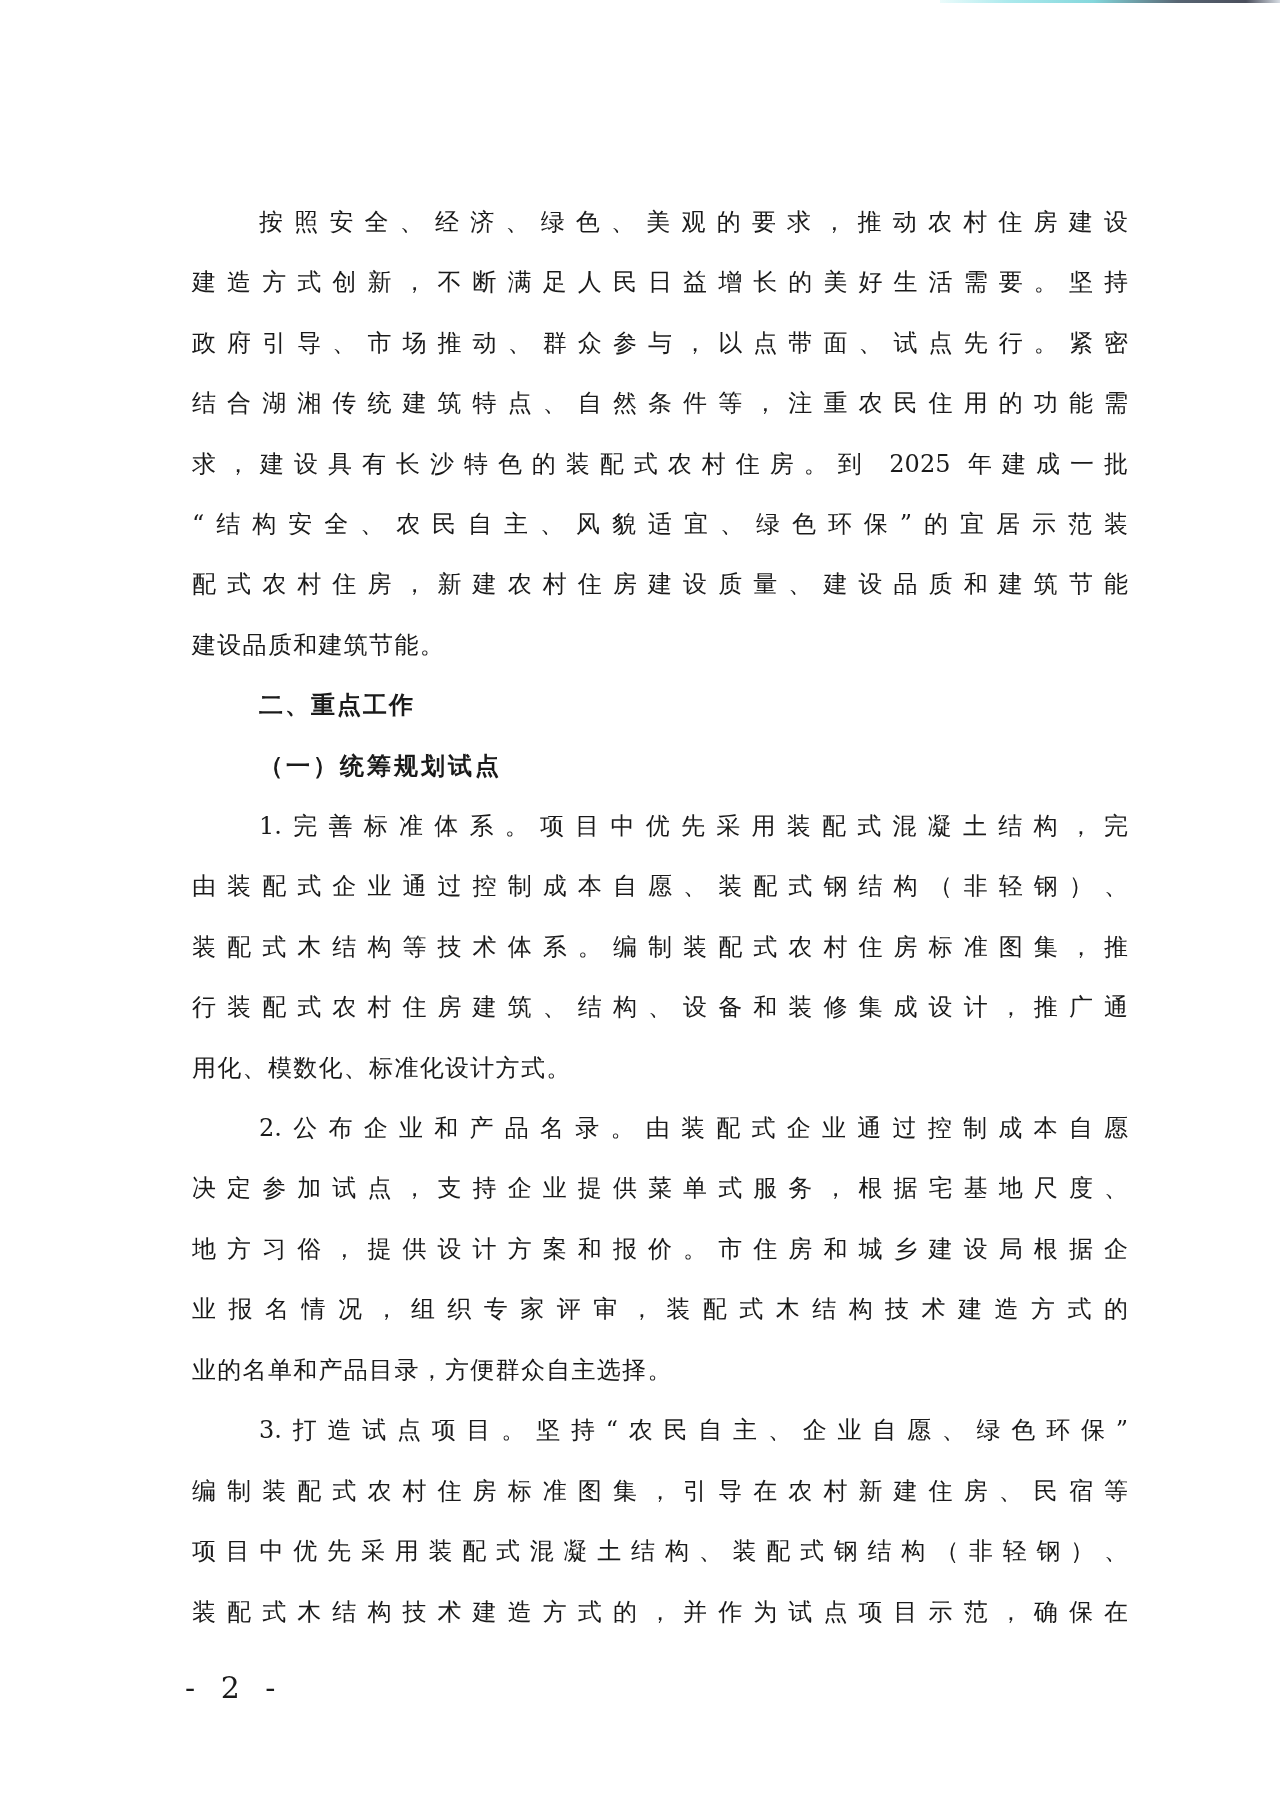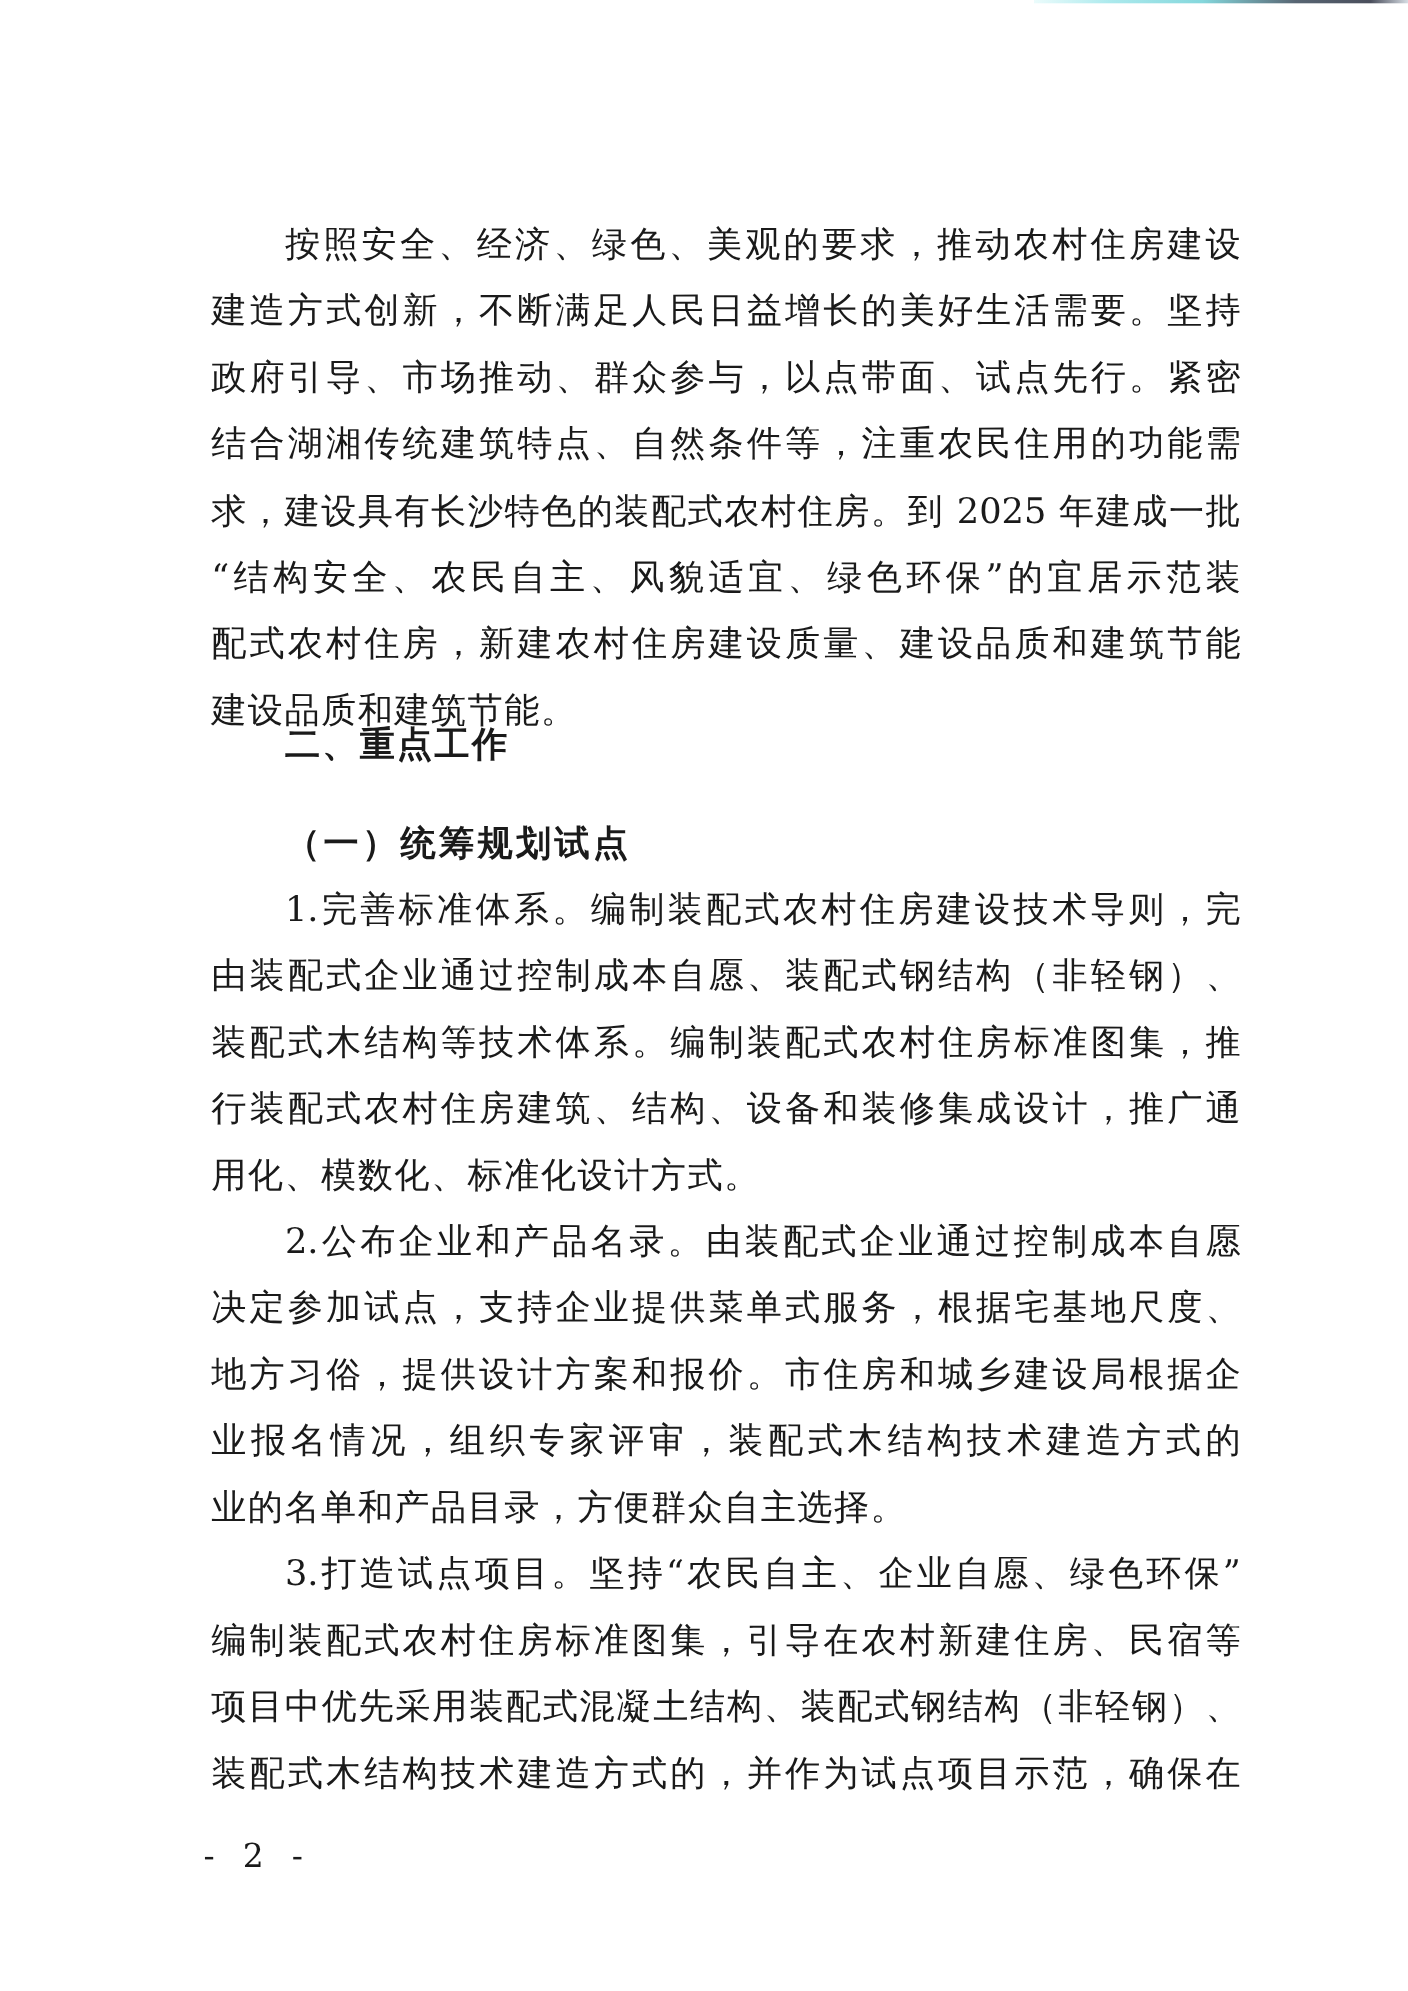--- a/index.html
+++ b/index.html
@@ -29,21 +29,21 @@
     left: 192px;
     top: 0;
     width: 936px;
   }
   .line {
     position: absolute;
     left: 0;
     width: 936px;
     height: 40px;
     line-height: 40px;
-    font-size: 32px;
+    font-size: 24px;
     white-space: nowrap;
     text-align: justify;
     text-align-last: justify;
     letter-spacing: 0;
   }
   .line.last {
     text-align-last: left;
     letter-spacing: 1.3px;
   }
   .indent {
@@ -84,25 +84,25 @@
 
   <div class="line indent" style="top:202px">按照安全、经济、绿色、美观的要求，推动农村住房建设</div>
   <div class="line" style="top:262px">建造方式创新，不断满足人民日益增长的美好生活需要。坚持</div>
   <div class="line" style="top:323px">政府引导、市场推动、群众参与，以点带面、试点先行。紧密</div>
   <div class="line" style="top:383px">结合湖湘传统建筑特点、自然条件等，注重农民住用的功能需</div>
   <div class="line" style="top:444px">求，建设具有长沙特色的装配式农村住房。到 2025 年建成一批</div>
   <div class="line" style="top:504px">“结构安全、农民自主、风貌适宜、绿色环保”的宜居示范装</div>
   <div class="line" style="top:564px">配式农村住房，新建农村住房建设质量、建设品质和建筑节能</div>
   <div class="line last" style="top:625px">建设品质和建筑节能。</div>
 
-  <div class="line indent heading-hei" style="top:656px">二、重点工作</div>
+  <div class="line indent heading-hei" style="top:685px">二、重点工作</div>
 
   <div class="line indent heading-kai" style="top:746px">（一）统筹规划试点</div>
 
-  <div class="line indent" style="top:806px"><span class="bold-lead">1.完善标准体系。</span><span>编制装配式农村住房建设技术导则，完</span></div>
+  <div class="line indent" style="top:806px"><span class="bold-lead">1.完善标准体系。</span><span>项目中优先采用装配式混凝土结构，完</span></div>
   <div class="line" style="top:866px">由装配式企业通过控制成本自愿、装配式钢结构（非轻钢）、</div>
   <div class="line" style="top:927px">装配式木结构等技术体系。编制装配式农村住房标准图集，推</div>
   <div class="line" style="top:987px">行装配式农村住房建筑、结构、设备和装修集成设计，推广通</div>
   <div class="line last" style="top:1048px">用化、模数化、标准化设计方式。</div>
 
   <div class="line indent" style="top:1108px"><span class="bold-lead">2.公布企业和产品名录。</span><span>由装配式企业通过控制成本自愿</span></div>
   <div class="line" style="top:1168px">决定参加试点，支持企业提供菜单式服务，根据宅基地尺度、</div>
   <div class="line" style="top:1229px">地方习俗，提供设计方案和报价。市住房和城乡建设局根据企</div>
   <div class="line" style="top:1289px">业报名情况，组织专家评审，装配式木结构技术建造方式的</div>
   <div class="line last" style="top:1350px">业的名单和产品目录，方便群众自主选择。</div>

